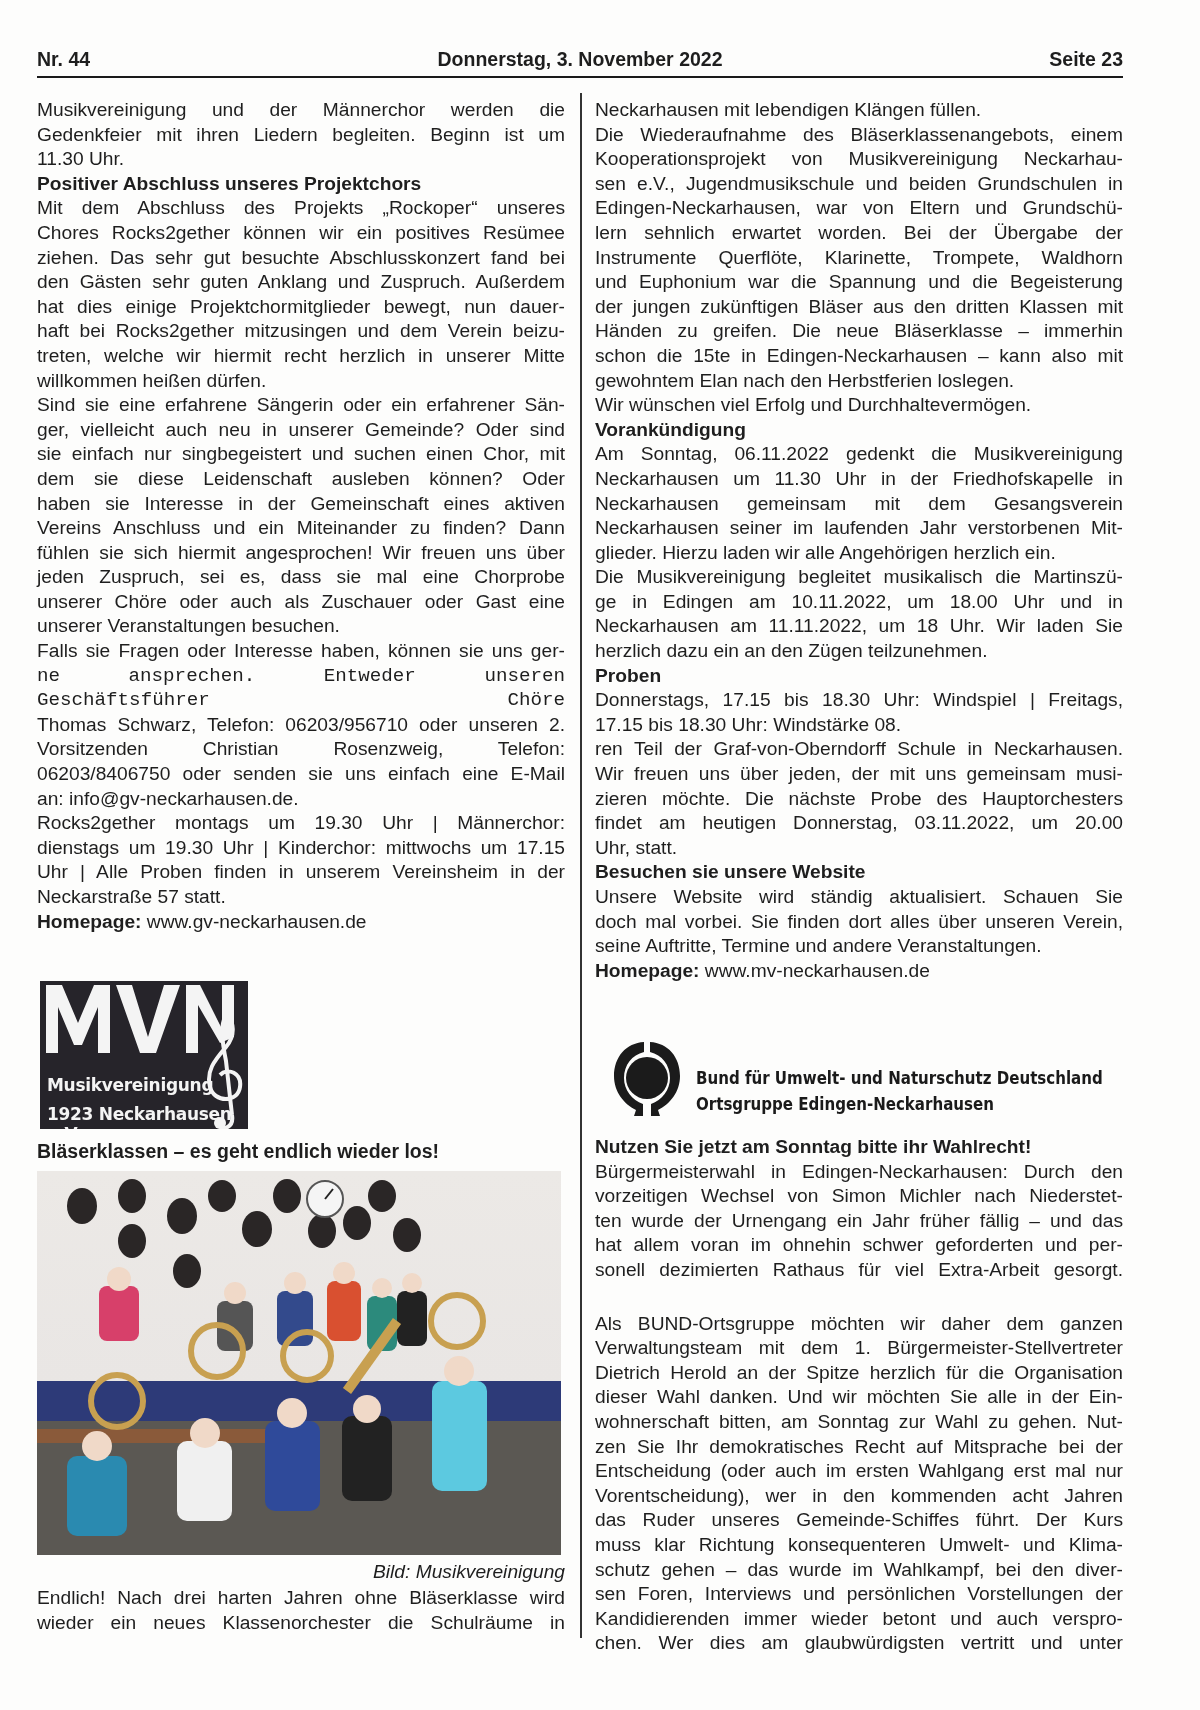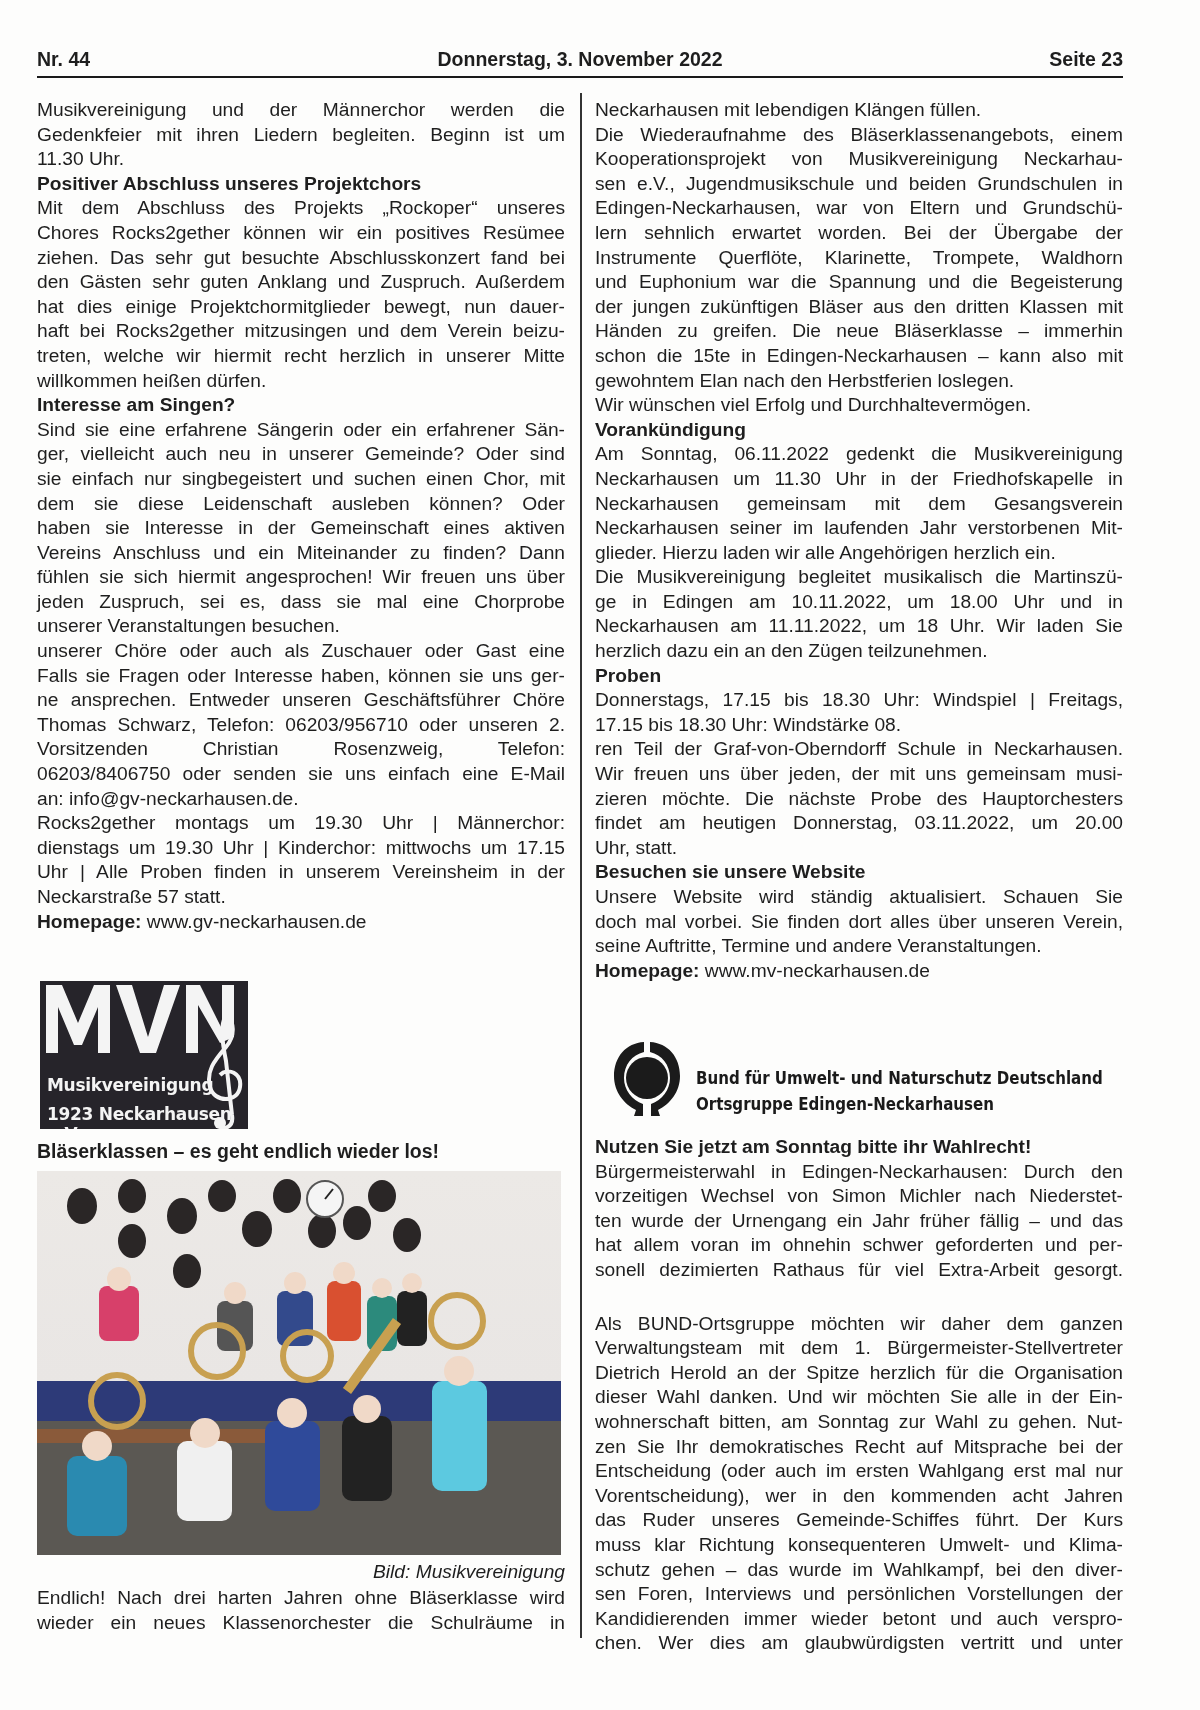--- a/index.html
+++ b/index.html
@@ -55,36 +55,35 @@
   <div>
     <span class="l" style="white-space: normal;">Mit dem Abschluss des Projekts „Rockoper“ unseres</span>
     <span class="l" style="white-space: normal;">Chores Rocks2gether können wir ein positives Resümee</span>
     <span class="l" style="white-space: normal;">ziehen. Das sehr gut besuchte Abschlusskonzert fand bei</span>
     <span class="l" style="white-space: normal;">den Gästen sehr guten Anklang und Zuspruch. Außerdem</span>
     <span class="l" style="white-space: normal;">hat dies einige Projektchormitglieder bewegt, nun dauer-</span>
     <span class="l" style="white-space: normal;">haft bei Rocks2gether mitzusingen und dem Verein beizu-</span>
     <span class="l" style="white-space: normal;">treten, welche wir hiermit recht herzlich in unserer Mitte</span>
     <span class="l last" style="white-space: normal;">willkommen heißen dürfen.</span>
   </div>
-  <h3>Interesse am Singen?</h3>
   <div>
     <span class="l" style="white-space: normal;">Sind sie eine erfahrene Sängerin oder ein erfahrener Sän-</span>
     <span class="l" style="white-space: normal;">ger, vielleicht auch neu in unserer Gemeinde? Oder sind</span>
     <span class="l" style="white-space: normal;">sie einfach nur singbegeistert und suchen einen Chor, mit</span>
     <span class="l" style="white-space: normal;">dem sie diese Leidenschaft ausleben können? Oder</span>
     <span class="l" style="white-space: normal;">haben sie Interesse in der Gemeinschaft eines aktiven</span>
     <span class="l" style="white-space: normal;">Vereins Anschluss und ein Miteinander zu finden? Dann</span>
     <span class="l" style="white-space: normal;">fühlen sie sich hiermit angesprochen! Wir freuen uns über</span>
     <span class="l" style="white-space: normal;">jeden Zuspruch, sei es, dass sie mal eine Chorprobe</span>
+    <span class="l" style="white-space: normal;">unserer Chöre oder auch als Zuschauer oder Gast eine</span>
     <span class="l last" style="white-space: normal;">unserer Veranstaltungen besuchen.</span>
-    <span class="l" style="white-space: normal;">unserer Chöre oder auch als Zuschauer oder Gast eine</span>
   </div>
   <div>
     <span class="l" style="white-space: normal;">Falls sie Fragen oder Interesse haben, können sie uns ger-</span>
-    <span class="l" style="white-space: normal;">ne ansprechen. Entweder unseren Geschäftsführer Chöre</span>
+    <span class="l" style="white-space: normal; font-family: Liberation Mono, monospace;">ne ansprechen. Entweder unseren Geschäftsführer Chöre</span>
     <span class="l" style="white-space: normal;">Thomas Schwarz, Telefon: 06203/956710 oder unseren 2.</span>
     <span class="l" style="white-space: normal;">Vorsitzenden Christian Rosenzweig, Telefon:</span>
     <span class="l" style="white-space: normal;">06203/8406750 oder senden sie uns einfach eine E-Mail</span>
     <span class="l last" style="white-space: normal;">an: info@gv-neckarhausen.de.</span>
   </div>
   <div>
     <span class="l" style="white-space: normal;">Rocks2gether montags um 19.30 Uhr | Männerchor:</span>
     <span class="l" style="white-space: normal;">dienstags um 19.30 Uhr | Kinderchor: mittwochs um 17.15</span>
     <span class="l" style="white-space: normal;">Uhr | Alle Proben finden in unserem Vereinsheim in der</span>
     <span class="l last" style="white-space: normal;">Neckarstraße 57 statt.</span>

